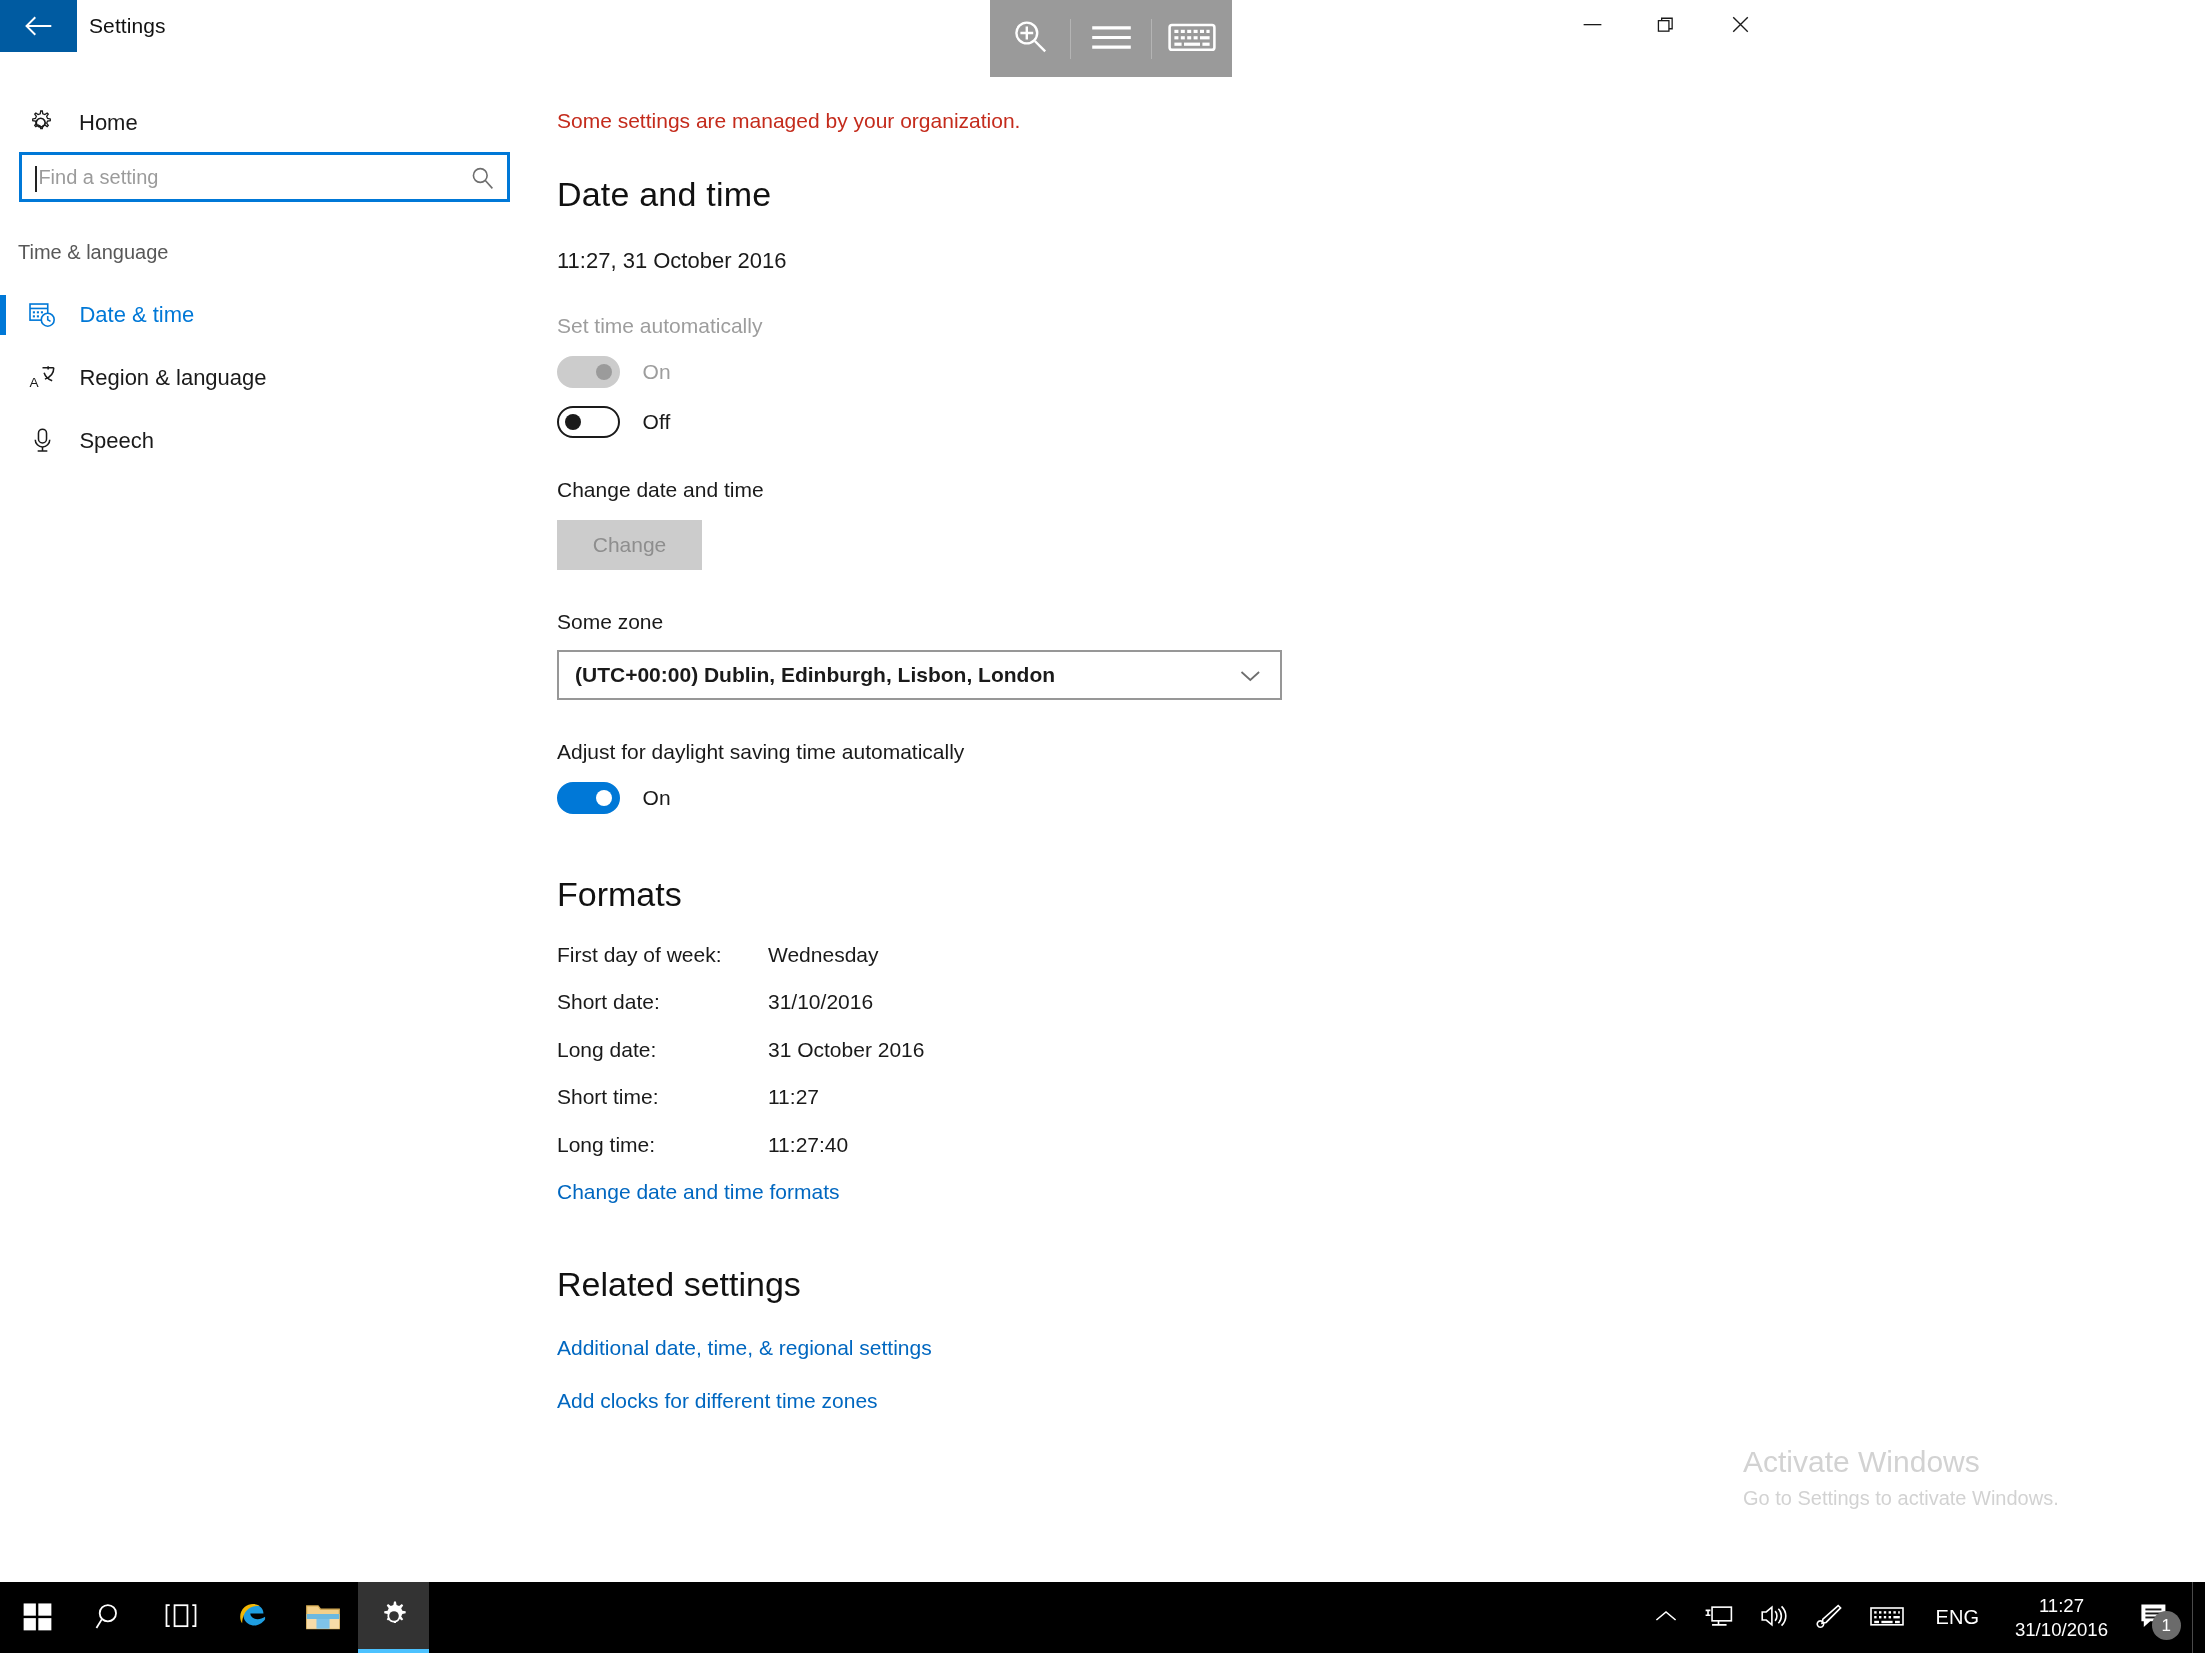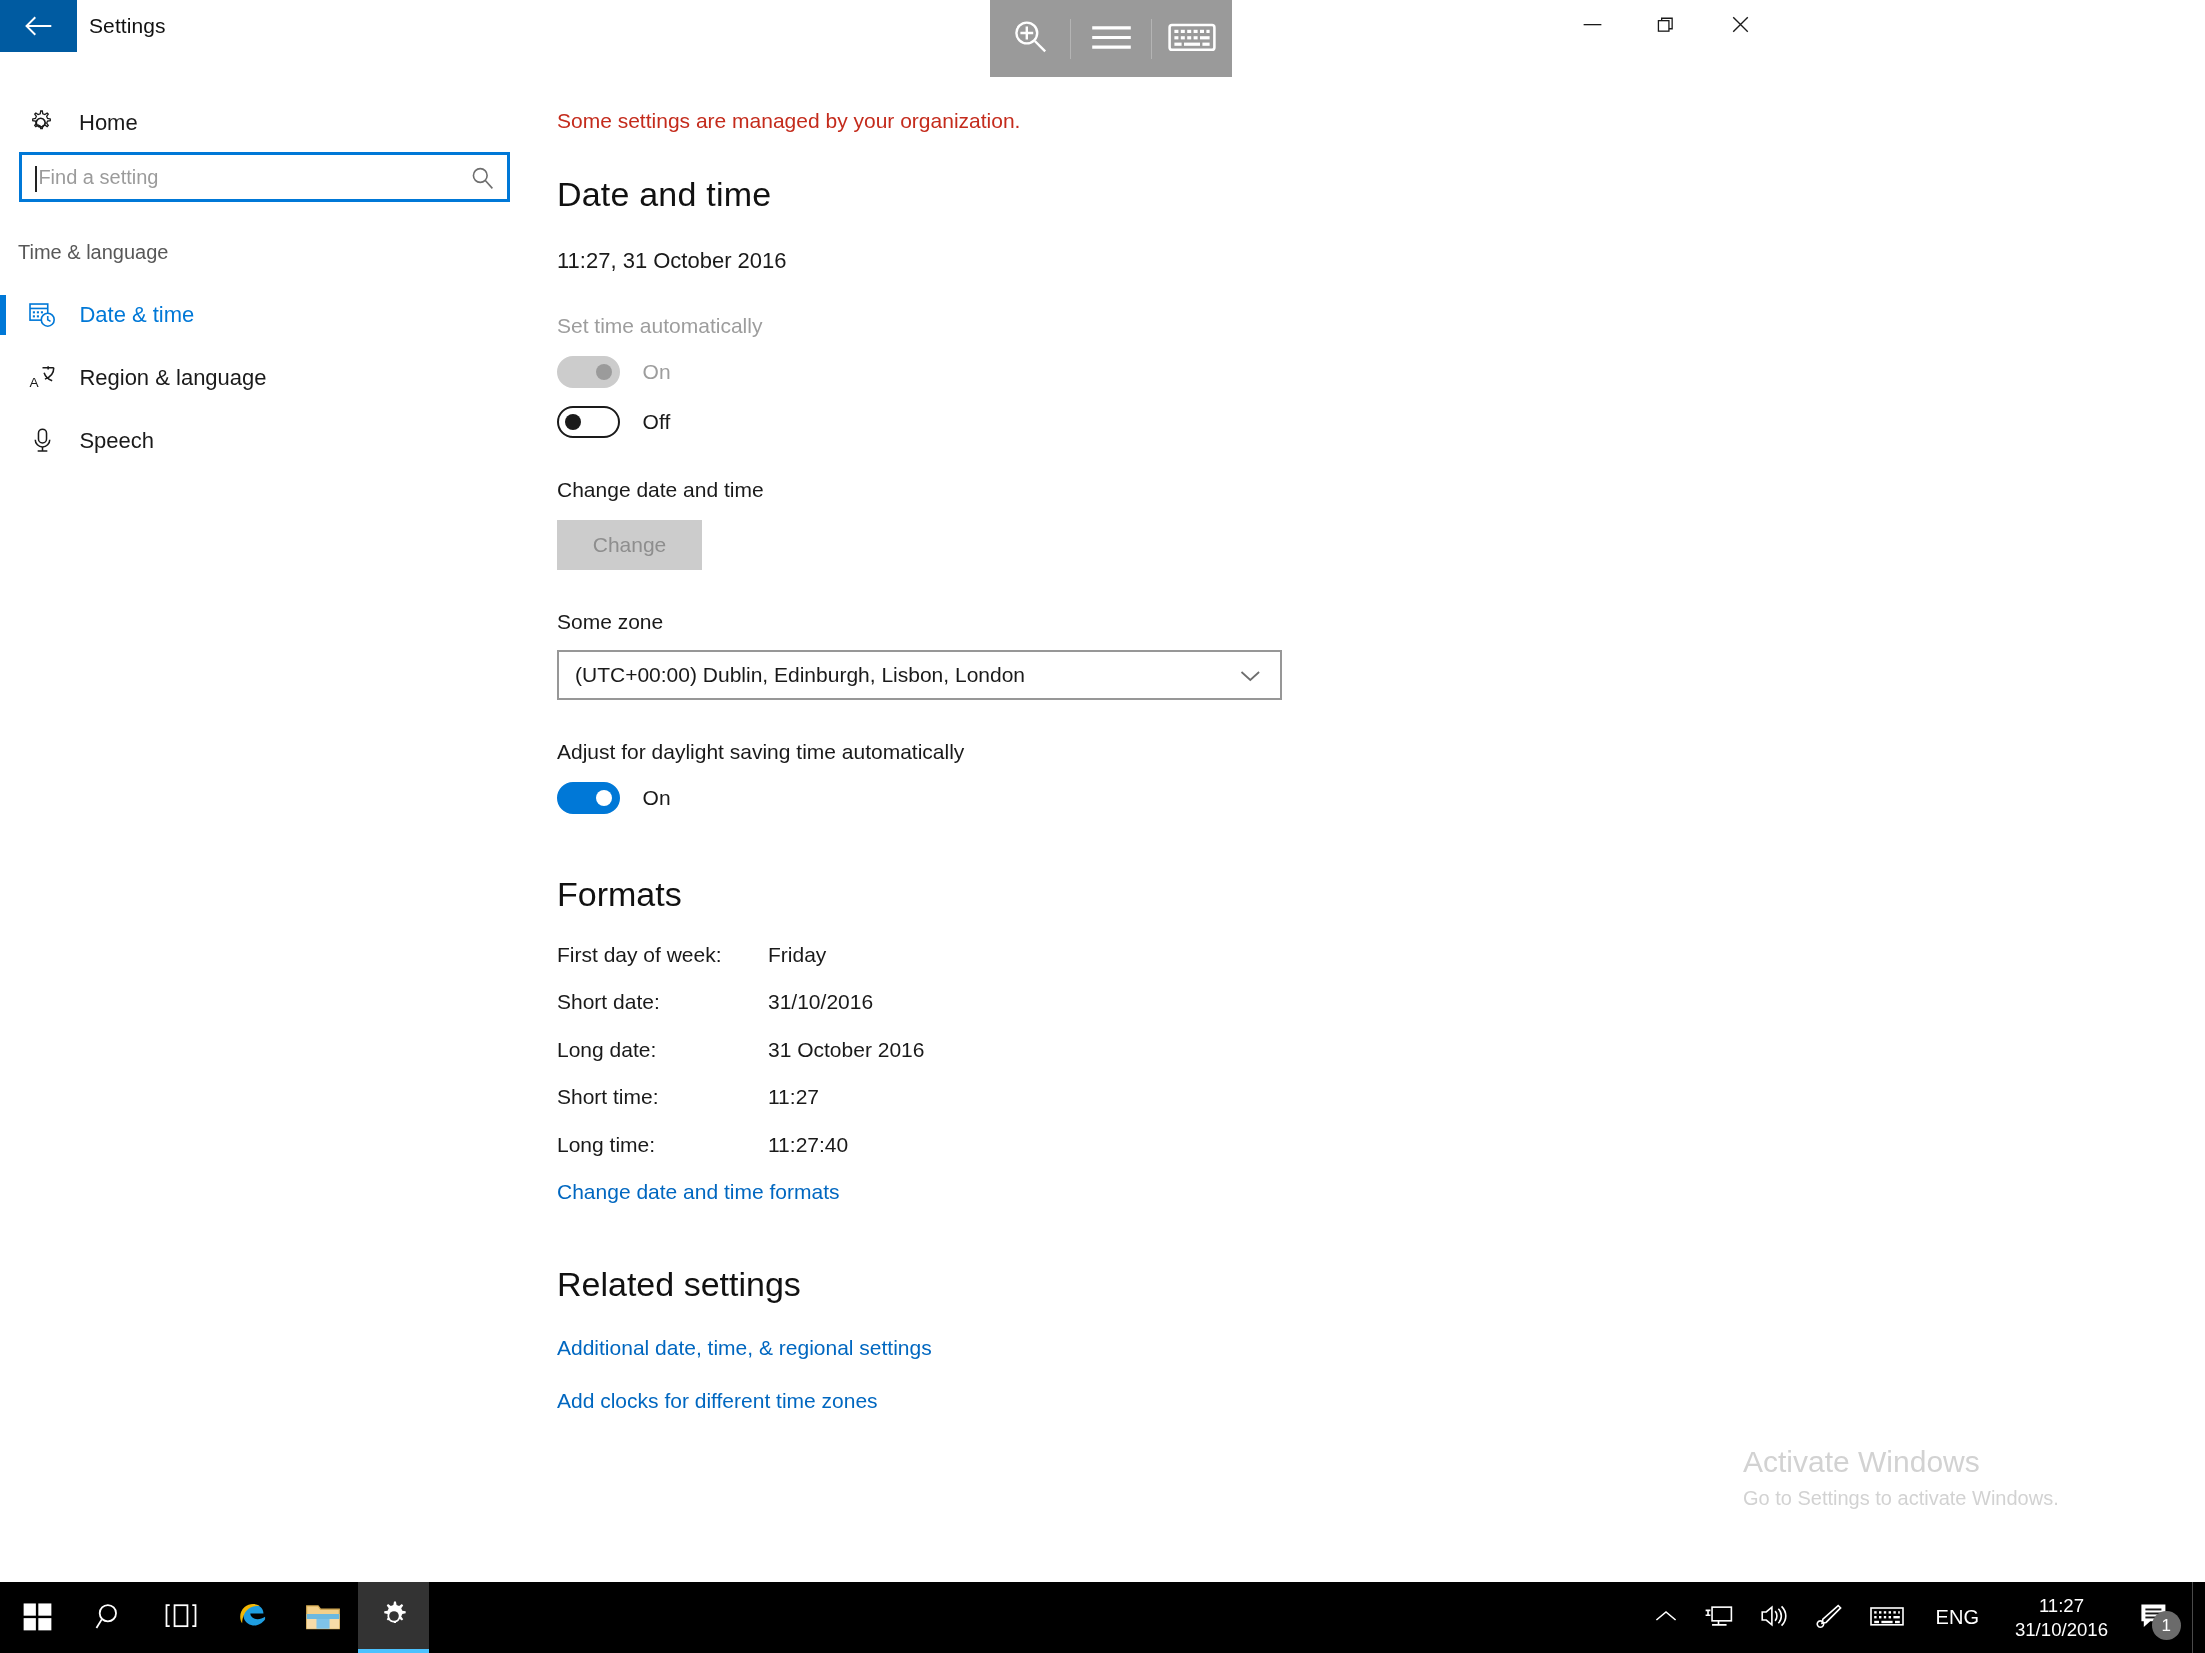--- a/index.html
+++ b/index.html
@@ -144,21 +144,21 @@
     margin-top: 18px; width: 145px; height: 50px; background: #cccccc;
     border: 0; font-family: "Liberation Sans", sans-serif; font-size: 21px;
     color: #8e8e8e; cursor: default;
   }
 
   .select-wrap {
     margin-top: 16px; width: 725px; height: 50px; border: 2.4px solid #979797;
     background: #ffffff; display: flex; align-items: center; cursor: pointer;
     position: relative;
   }
-  .select-value { margin-left: 16px; font-size: 21px; color: #1a1a1a; }
+  .select-value { margin-left: 16px; font-size: 21px; color: #1a1a1a; font-weight: bold; }
   .select-chevron { position: absolute; right: 18px; top: 16px; }
 
   .h2 {
     font-size: 34px; font-weight: normal; color: #111; margin-top: 61px;
   }
 
   .fmt-table { margin-top: 29px; border-collapse: collapse; }
   .fmt-table td { padding: 0 0 23.4px 0; font-size: 21px; color: #1a1a1a; vertical-align: top; }
   .fmt-table td.key { width: 211px; }
 
@@ -417,21 +417,21 @@
       </div>
       <span class="toggle-state">On</span>
     </div>
 
     
     <div class="h2">Formats</div>
     <table class="fmt-table">
       <tbody>
         <tr>
           <td class="key">First day of week:</td>
-          <td>Friday</td>
+          <td>Wednesday</td>
         </tr>
         <tr>
           <td class="key">Short date:</td>
           <td>31/10/2016</td>
         </tr>
         <tr>
           <td class="key">Long date:</td>
           <td>31 October 2016</td>
         </tr>
         <tr>

